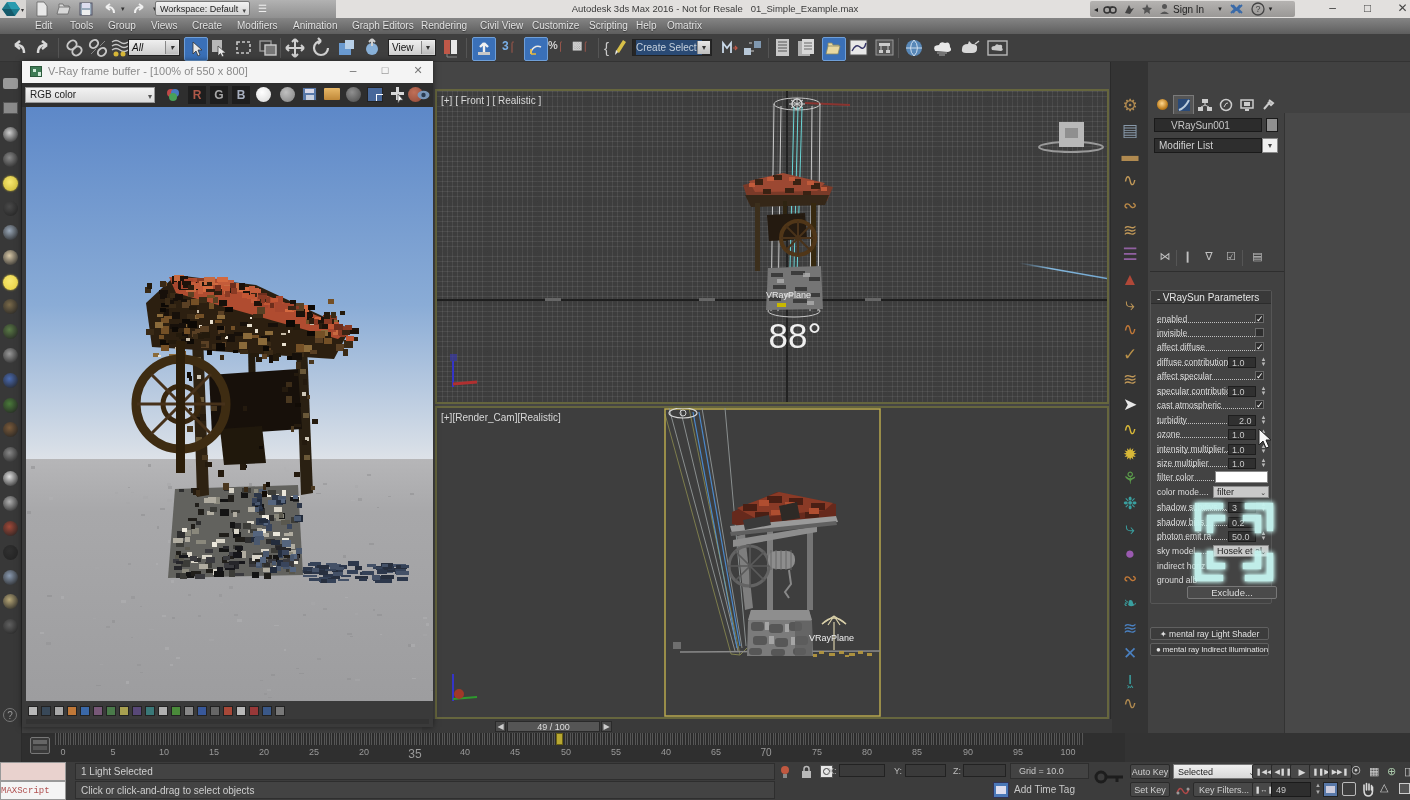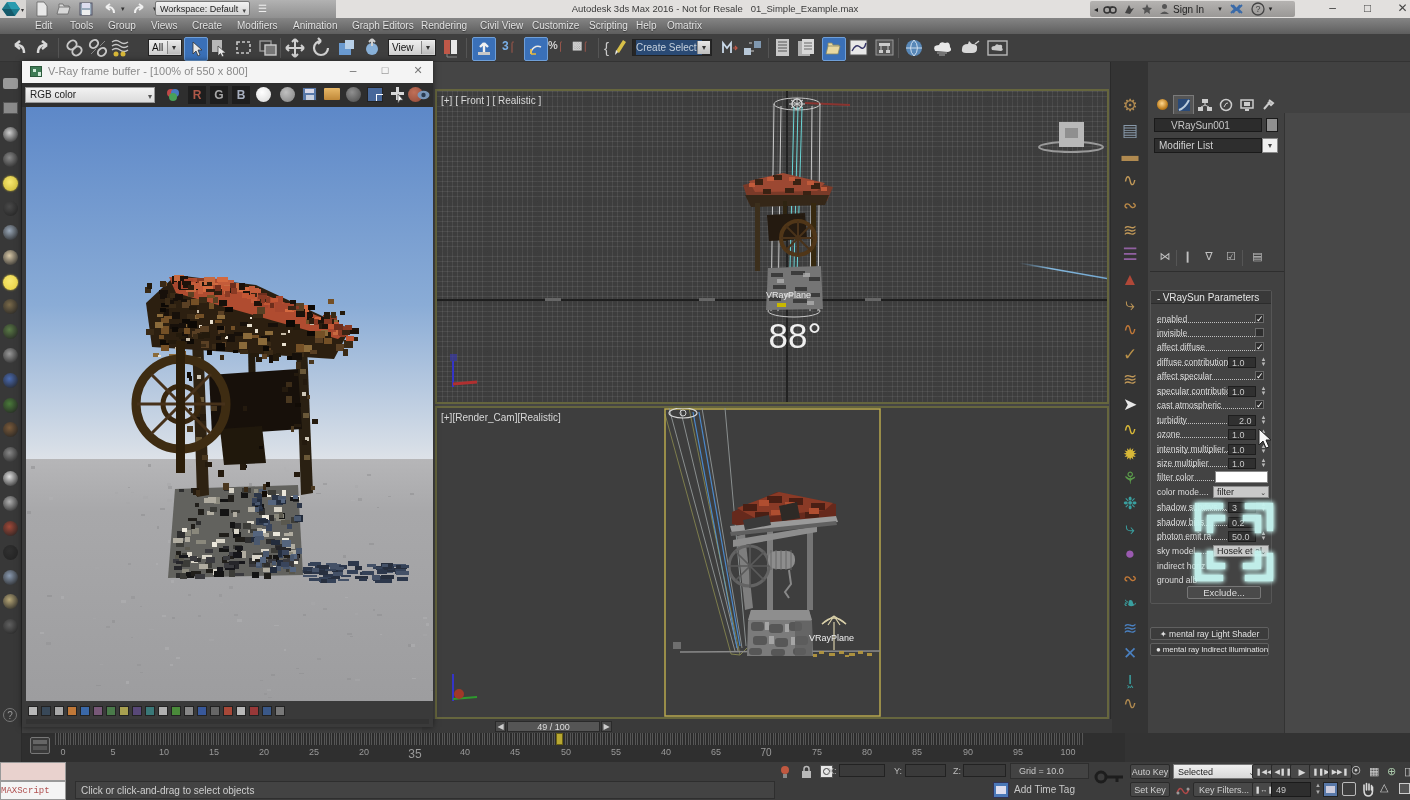--- a/index.html
+++ b/index.html
@@ -190,21 +190,21 @@
     <svg class="abs" style="left:88px;top:4px" width="20" height="20">
         <ellipse cx="6" cy="6" rx="4.5" ry="3.5" fill="none" stroke="#c8c8c8" stroke-width="2" transform="rotate(-40 6 6)"></ellipse>
         <ellipse cx="14" cy="14" rx="4.5" ry="3.5" fill="none" stroke="#c8c8c8" stroke-width="2" transform="rotate(-40 14 14)"></ellipse>
         <path d="M3 16 L8 11 M12 8 L17 3" stroke="#888" stroke-width="1"></path>
       </svg>
     <svg class="abs" style="left:110px;top:4px" width="22" height="20">
         <path d="M2 4 q4 -3 8 0 t8 0 M2 8 q4 -3 8 0 t8 0 M2 12 q4 -3 8 0 t8 0" stroke="#c8c8c8" stroke-width="1.4" fill="none"></path>
         <circle cx="6" cy="16" r="2.5" fill="#d8b838"></circle>
         <circle cx="13" cy="16" r="2.5" fill="#d8b838"></circle>
       </svg>
-    <div class="abs tcombo" style="left:148px;top:5px;width:34px;">All<span class="arr">▾</span></div>
+    <div class="abs tcombo" style="left:128px;top:5px;width:52px;font-style:italic;">All<span class="arr">▾</span></div>
     <div class="abs ti hl" style="left:184px;top:3px;">
         <svg width="14" height="16">
           <path d="M4 1 L4 13 L7 10 L9 15 L11 14 L9 9 L13 9 Z" fill="#e8e8e8" stroke="#333" stroke-width="0.8"></path>
         </svg>
       </div>
     <svg class="abs" style="left:210px;top:4px" width="20" height="20">
         <rect x="2" y="2" width="10" height="12" fill="#b8b8b8"></rect>
         <path d="M8 8 L8 18 L10.5 15.5 L12 19 L14 18 L12.5 15 L16 15 Z" fill="#e8e8e8" stroke="#333" stroke-width="0.7"></path>
       </svg>
     <svg class="abs" style="left:234px;top:4px" width="20" height="20">
@@ -733,21 +733,21 @@
 <div style="position:absolute;left:0;top:255px;width:122px;height:12px;font-size:8.5px;">
             <div style="position:absolute;left:6px;top:0;width:61px;height:11px;overflow:hidden;"><span style="position:relative;background:#434343;padding-right:2px;color:#dcdcdc;">sky model......</span></div>
             <div style="position:absolute;left:62px;top:-1px;width:56px;height:12px;background:#c9c9c9;border:1px solid #8a8a8a;color:#1d1d1d;font-size:9px;line-height:11px;padding-left:3px;">Hosek et al.<span style="position:absolute;right:2px;top:0;font-size:7px;color:#333;">⌄</span></div>
           </div>
 <div style="position:absolute;left:0;top:270px;width:122px;height:11px;font-size:8.5px;">
             <div style="position:absolute;left:6px;top:0;width:80px;height:11px;overflow:hidden;"><span style="position:relative;background:#434343;padding-right:2px;color:#dcdcdc;">indirect horiz</span></div>
           </div>
 <div style="position:absolute;left:0;top:284px;width:122px;height:11px;font-size:8.5px;">
             <div style="position:absolute;left:6px;top:0;width:80px;height:11px;overflow:hidden;"><span style="position:relative;background:#434343;padding-right:2px;color:#dcdcdc;">ground alb</span></div>
           </div>
-<div style="position:absolute;left:36px;top:295px;width:74px;height:13px;background:#4a4a4a;border:1px solid #777;border-radius:2px;color:#ddd;font-size:9.5px;line-height:12px;text-align:center;">Exclude...</div>
+<div style="position:absolute;left:36px;top:295px;width:90px;height:13px;background:#4a4a4a;border:1px solid #777;border-radius:2px;color:#ddd;font-size:9.5px;line-height:12px;text-align:center;">Exclude...</div>
         </div>
     </div>
 
     <div class="abs" style="left:2px;top:581px;width:119px;height:13px;background:#3c3c3c;border:1px solid #606060;border-radius:2px;color:#e2e2e2;font-size:8px;line-height:12px;text-align:right;letter-spacing:-0.1px;">●<span style="margin-left:2px">mental ray Indirect Illumination</span></div>
     <div class="abs" style="left:2px;top:565px;width:119px;height:13px;background:#3c3c3c;border:1px solid #606060;border-radius:2px;color:#e2e2e2;font-size:8.5px;line-height:12px;text-align:center;">✦ mental ray Light Shader</div>
   </div>
   <div class="abs" id="cmdempty"></div>
 
   <svg class="abs" style="left:1157px;top:496px;pointer-events:none;z-index:30;" width="145" height="100">
     <defs>
@@ -848,20 +848,21 @@
   <div class="abs" id="rulerright"></div>
   <div class="abs" style="left:1093px;top:765px;width:34px;height:32px;z-index:10;">
     <svg width="34" height="32">
         <circle cx="8" cy="12" r="5" fill="none" stroke="#1d1d1d" stroke-width="3"></circle>
         <line x1="12" y1="12" x2="30" y2="12" stroke="#1d1d1d" stroke-width="3"></line>
         <line x1="24" y1="12" x2="24" y2="17" stroke="#1d1d1d" stroke-width="3"></line>
       </svg>
   </div>
   <div class="abs" id="status1">
     <div class="abs" style="left:0;top:0;width:66px;height:19px;background:#e9d2ce;border:1px solid #999;"></div>
+    <div class="abs" style="left:75px;top:1px;width:700px;height:17px;background:#434343;border:1px solid #2e2e2e;color:#cfcfcf;font-size:10px;line-height:16px;padding-left:5px;">1 Light Selected</div>
     <svg class="abs" style="left:779px;top:3px" width="12" height="14">
         <circle cx="6" cy="5" r="4" fill="#c05840"></circle>
         <rect x="4" y="9" width="4" height="4" fill="#888"></rect>
       </svg>
     <svg class="abs" style="left:800px;top:3px" width="12" height="14">
         <rect x="2" y="6" width="9" height="7" fill="#b8b8b8"></rect>
         <path d="M4 6 V4 a2.5 2.5 0 0 1 5 0 V6" fill="none" stroke="#b8b8b8" stroke-width="1.5"></path>
       </svg>
     <div class="abs" style="left:820px;top:3px;width:13px;height:13px;background:#e8e8e8;border:1px solid #555;">
         <div style="margin:2px;width:7px;height:7px;border:1px solid #444;border-radius:50%;"></div>

